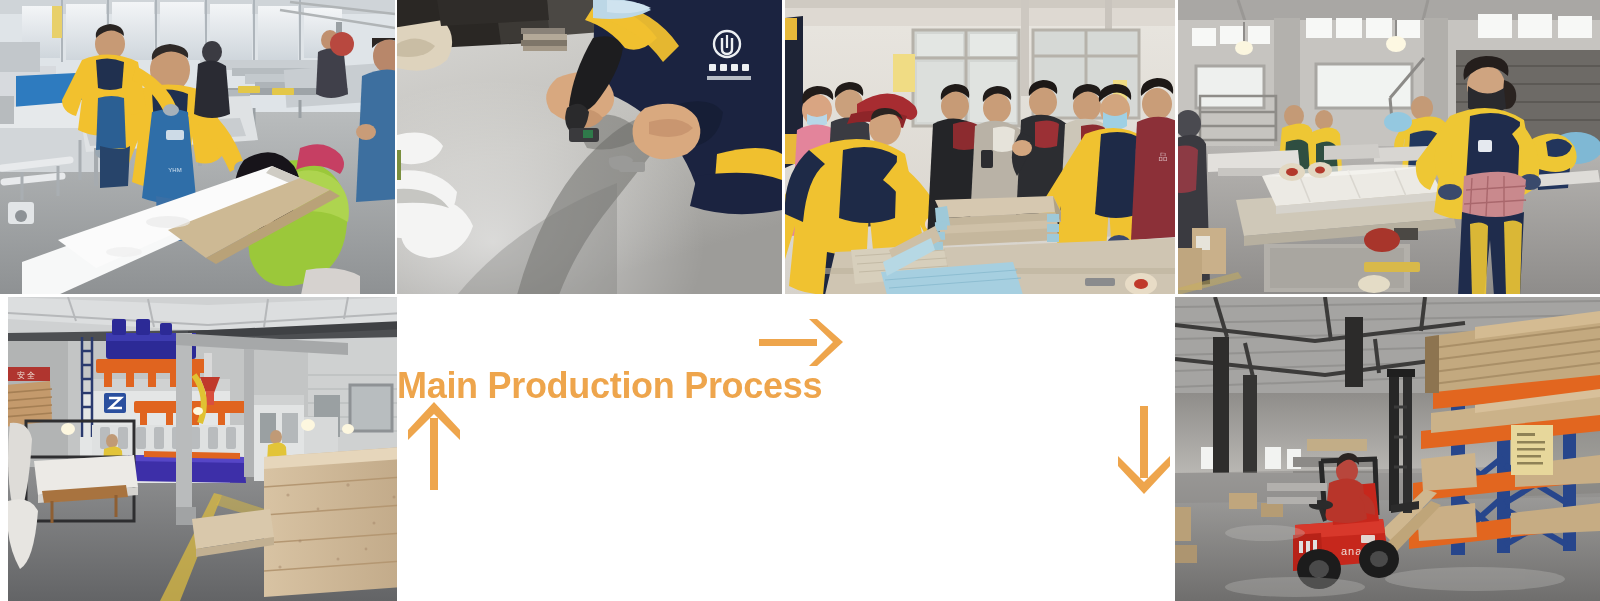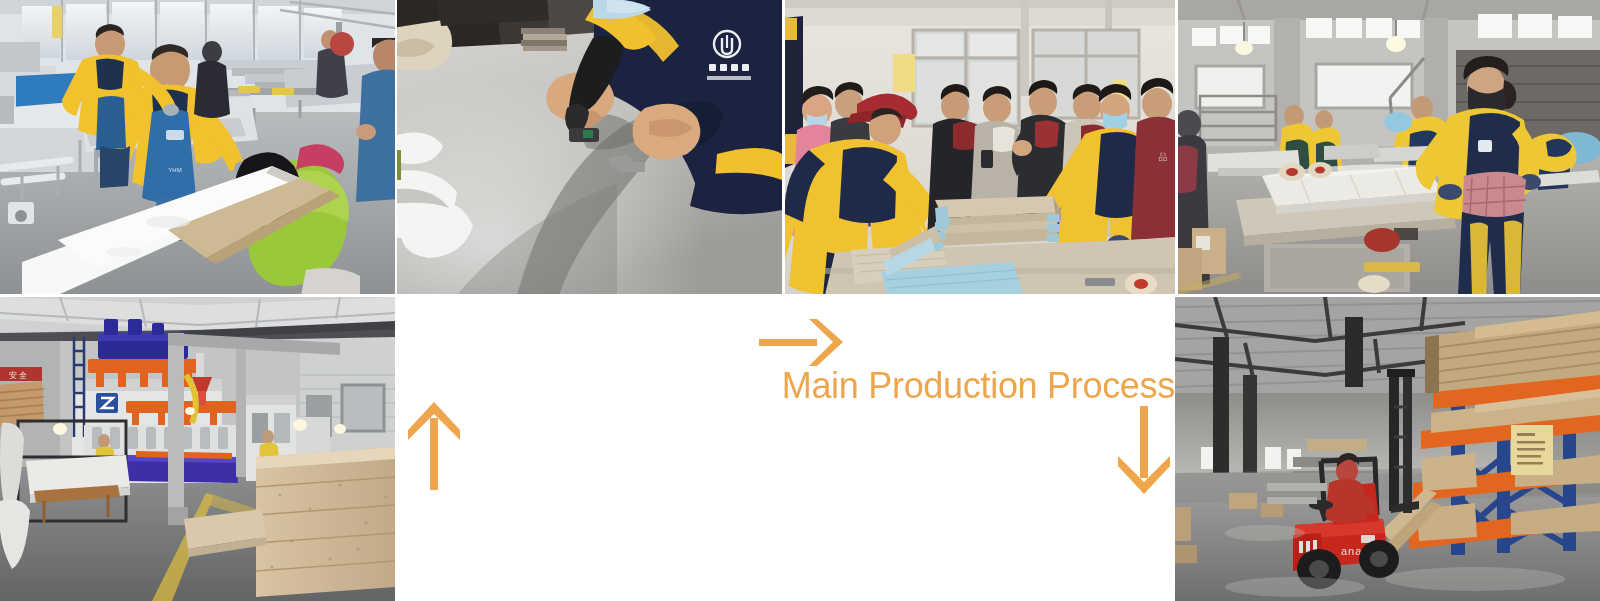--- a/index.html
+++ b/index.html
@@ -14,33 +14,33 @@
   
   .photo { position:absolute; overflow:hidden; background:#8d8d8d; }
   .photo svg { display:block; width:100%; height:100%; }
 
   
   #p1 { left:0;    top:0;   width:395px; height:295px; }
   #p2 { left:397px;top:0;   width:385px; height:295px; }
   #p3 { left:785px;top:0;   width:390px; height:295px; }
   #p4 { left:1178px;top:0;  width:422px; height:295px; }
   
-  #p5 { left:0;     top:297px; width:395px; height:304px; }
+  #p5 { left:8px;     top:297px; width:395px; height:304px; }
   #p6 { left:1175px;top:297px; width:425px; height:304px; }
 
   
   #panel {
     position:absolute; left:397px; top:296px;
     width:778px; height:305px;
     background:#ffffff; z-index:5;
   }
   #panel-title {
     position:absolute; left:0; top:69px; width:100%;
-    text-align:right;
-    font-size:36px; font-weight:normal; letter-spacing:-0.3px;
+    text-align:left;
+    font-size:36px; font-weight:bold; letter-spacing:-0.3px;
     color:#eea54c;
     white-space:nowrap;
   }
   #steps {
     position:absolute; left:88px; top:128px;
     width:600px;
     display:grid;
     grid-template-columns:285px 1fr;
     row-gap:7px;
   }

